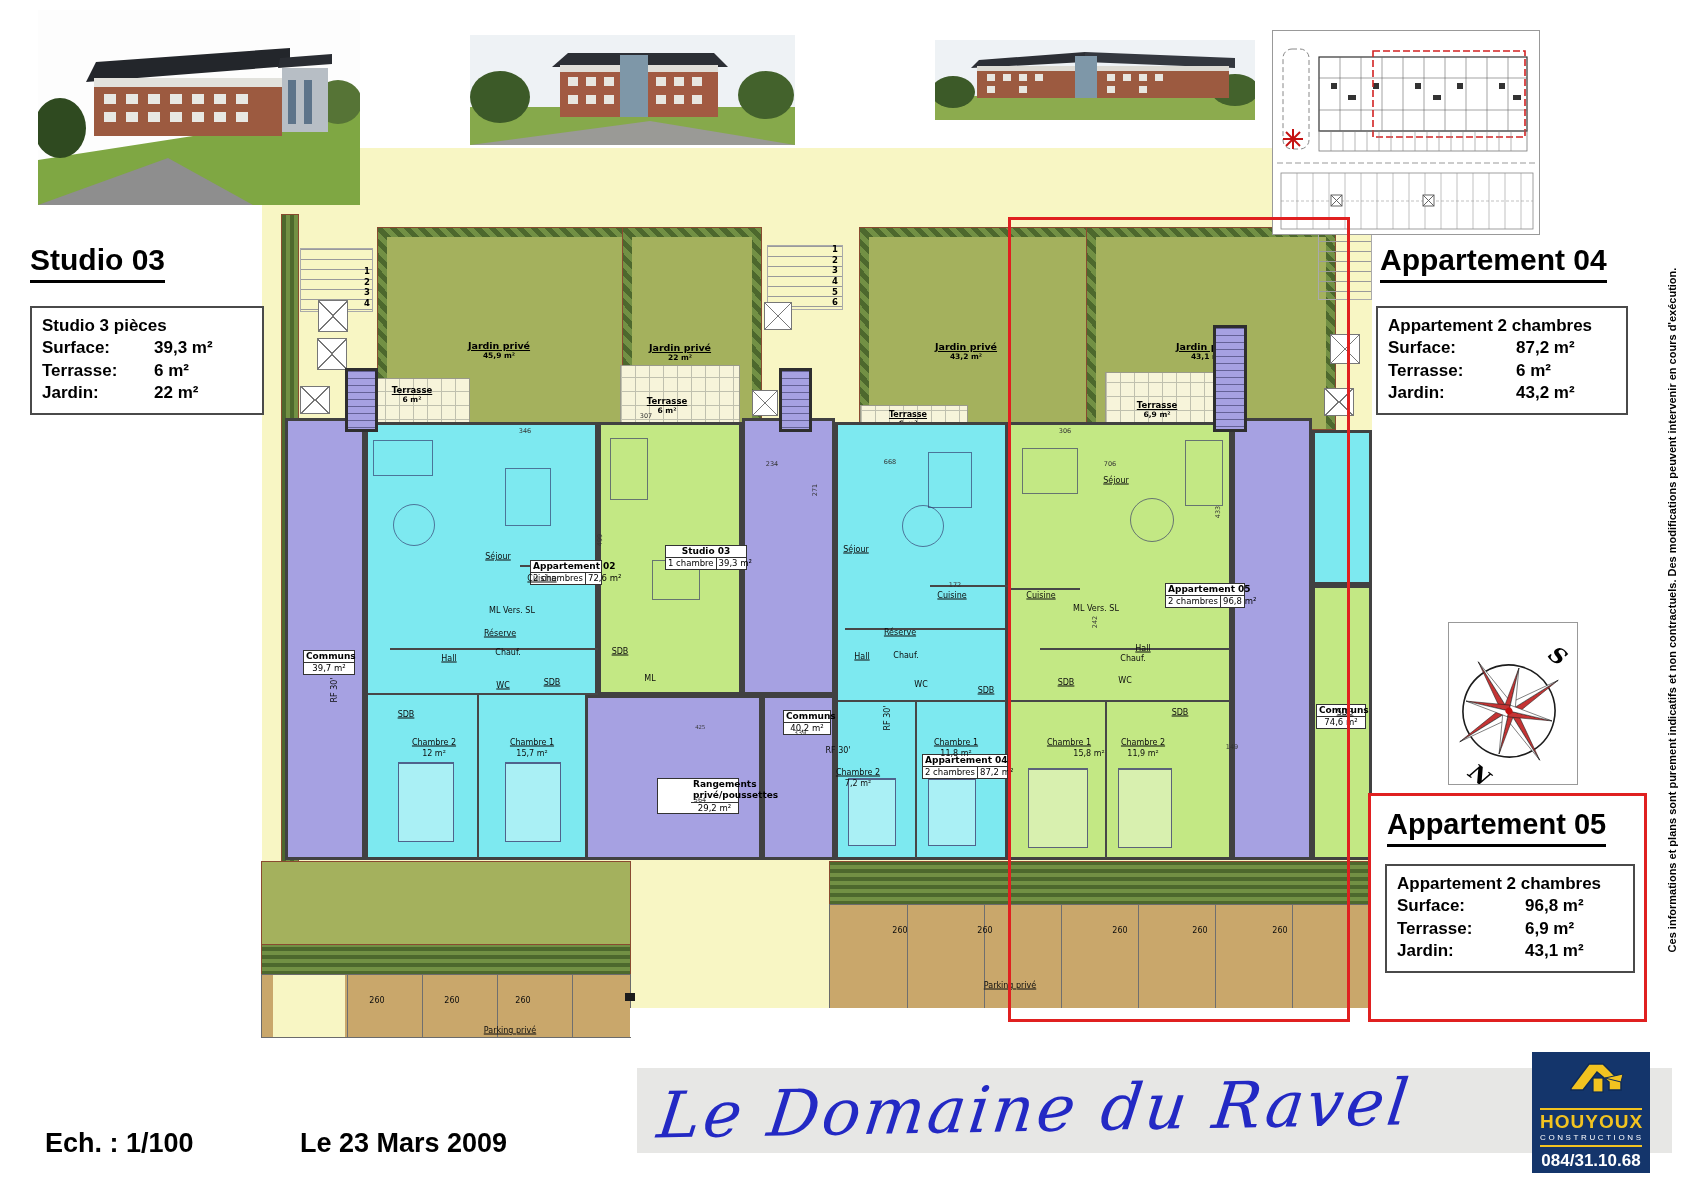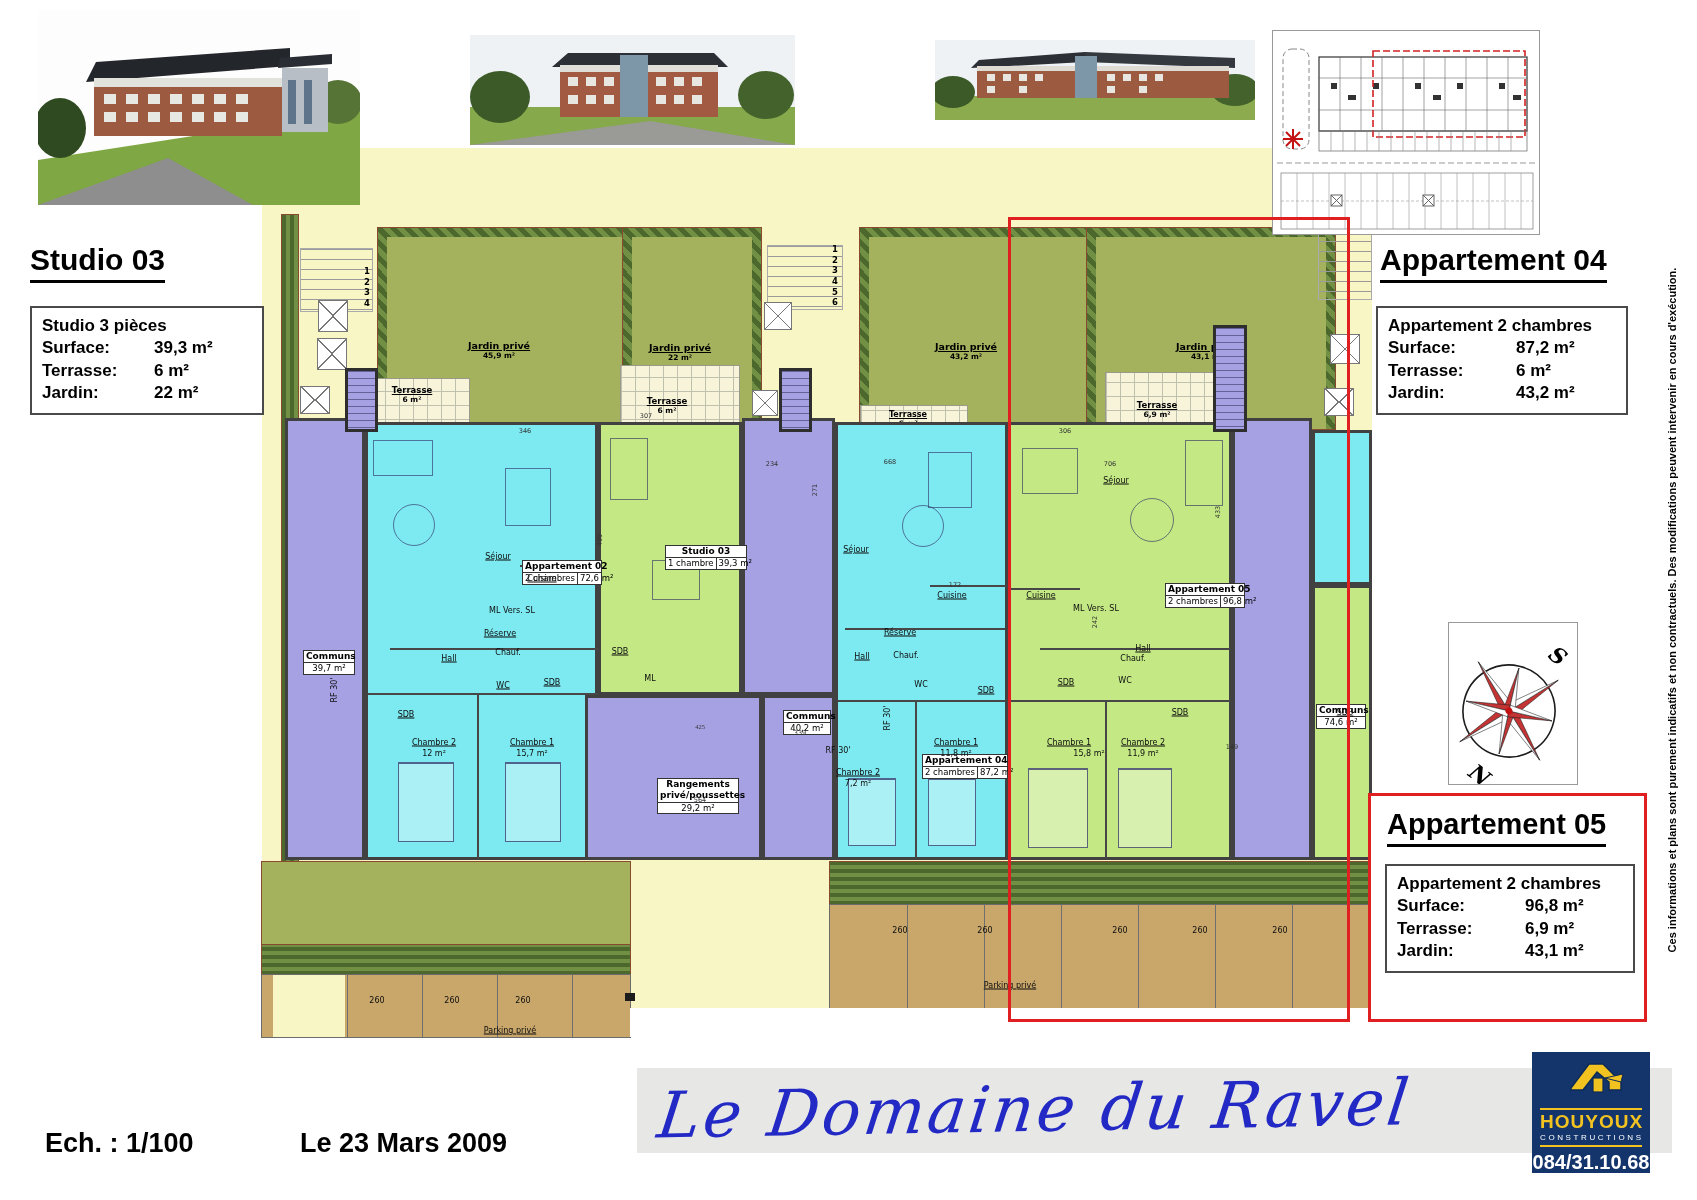--- a/index.html
+++ b/index.html
@@ -13,21 +13,21 @@
         font-family:"Liberation Sans",sans-serif;font-weight:bold;font-size:17px;line-height:1.32;}
   .irow{display:grid;}
   
   .tb{font-family:"Liberation Sans",sans-serif;font-weight:bold;white-space:nowrap;}
   .banner{background:#e7e7e5;}
   .script{font-family:"DejaVu Serif",serif;font-style:italic;color:#2329c4;
           font-size:64px;letter-spacing:3px;transform:skewX(-8deg) rotate(-1deg);white-space:nowrap;}
   .logo{background:#14356b;text-align:center;font-family:"Liberation Sans",sans-serif;}
   .logo .nm{color:#f2c320;font-weight:bold;font-size:19px;letter-spacing:1px;border-top:2px solid #f2c320;margin:0 8px;padding-top:1px;}
   .logo .sub{color:#fff;font-size:8px;letter-spacing:2.6px;border-bottom:2px solid #f2c320;margin:0 8px;padding-bottom:3px;}
-  .logo .ph{color:#fff;font-weight:bold;font-size:20px;margin-top:4px;}
+  .logo .ph{color:#fff;font-weight:bold;font-size:17px;margin-top:4px;}
   .disc{font-size:11px;font-weight:bold;font-family:"Liberation Sans",sans-serif;
         text-align:center;white-space:nowrap;}
   
   .plan{background:#f8f6c4;}
   .hedge{background:repeating-linear-gradient(90deg,#4d682d 0 4px,#729044 4px 8px);outline:1px solid #8a4a30;}
   .hedgeh{background:repeating-linear-gradient(0deg,#4d682d 0 4px,#729044 4px 8px);outline:1px solid #8a4a30;}
   .garden{background:#a4b15d;border:9px solid #5f7c34;border-bottom:none;
           border-image:repeating-linear-gradient(45deg,#4d682d 0 5px,#729044 5px 10px) 9;outline:1px solid #8a4a30;}
   .unit{border:3px solid #414141;box-sizing:border-box;}
   .cy{background:#7de9f0;}  .gn{background:#c3e884;}  .pu{background:#a6a1e2;}
@@ -183,21 +183,21 @@
     <div class="a furn" style="left:760px;top:300px;width:56px;height:46px;"></div>
     <div class="a furn round" style="left:868px;top:350px;width:44px;height:44px;"></div>
     <div class="a furn" style="left:923px;top:292px;width:38px;height:66px;"></div>
     <div class="a bed" style="left:136px;top:614px;width:56px;height:80px;"></div>
     <div class="a bed" style="left:243px;top:614px;width:56px;height:80px;"></div>
     <div class="a bed" style="left:586px;top:630px;width:48px;height:68px;"></div>
     <div class="a bed" style="left:666px;top:630px;width:48px;height:68px;"></div>
     <div class="a bed" style="left:766px;top:620px;width:60px;height:80px;"></div>
     <div class="a bed" style="left:856px;top:620px;width:54px;height:80px;"></div>
 
-    <div class="a wbox" style="left:260px;top:412px;width:80px;">
+    <div class="a wbox" style="left:268px;top:412px;width:72px;">
       <div class="r1">Appartement 02</div>
       <div class="r2">
           <span>2 chambres</span>
           <span>72,6 m²</span>
         </div>
       </div>
     <div class="a wbox" style="left:403px;top:397px;width:82px;">
       <div class="r1">Studio 03</div>
       <div class="r2">
           <span>1 chambre</span>
@@ -230,21 +230,21 @@
       <div class="r2">
           <span>40,2 m²</span>
         </div>
       </div>
     <div class="a wbox" style="left:1054px;top:556px;width:50px;">
       <div class="r1">Communs</div>
       <div class="r2">
           <span>74,6 m²</span>
         </div>
       </div>
-    <div class="a wbox" style="left:395px;top:630px;width:82px;">
+    <div class="a wbox" style="left:395px;top:630px;width:82px;padding-left:33px;">
       <div class="r1">Rangements</div>
       <div class="r1" style="font-weight:bold">privé/poussettes</div>
       <div class="r2">
           <span>29,2 m²</span>
         </div>
       </div>
 
     <span class="a rm u" style="left:236px;top:408px;">Séjour</span>
     <span class="a rm u" style="left:280px;top:430px;">Cuisine</span>
     <span class="a rm" style="left:250px;top:462px;">ML  Vers. SL</span>

